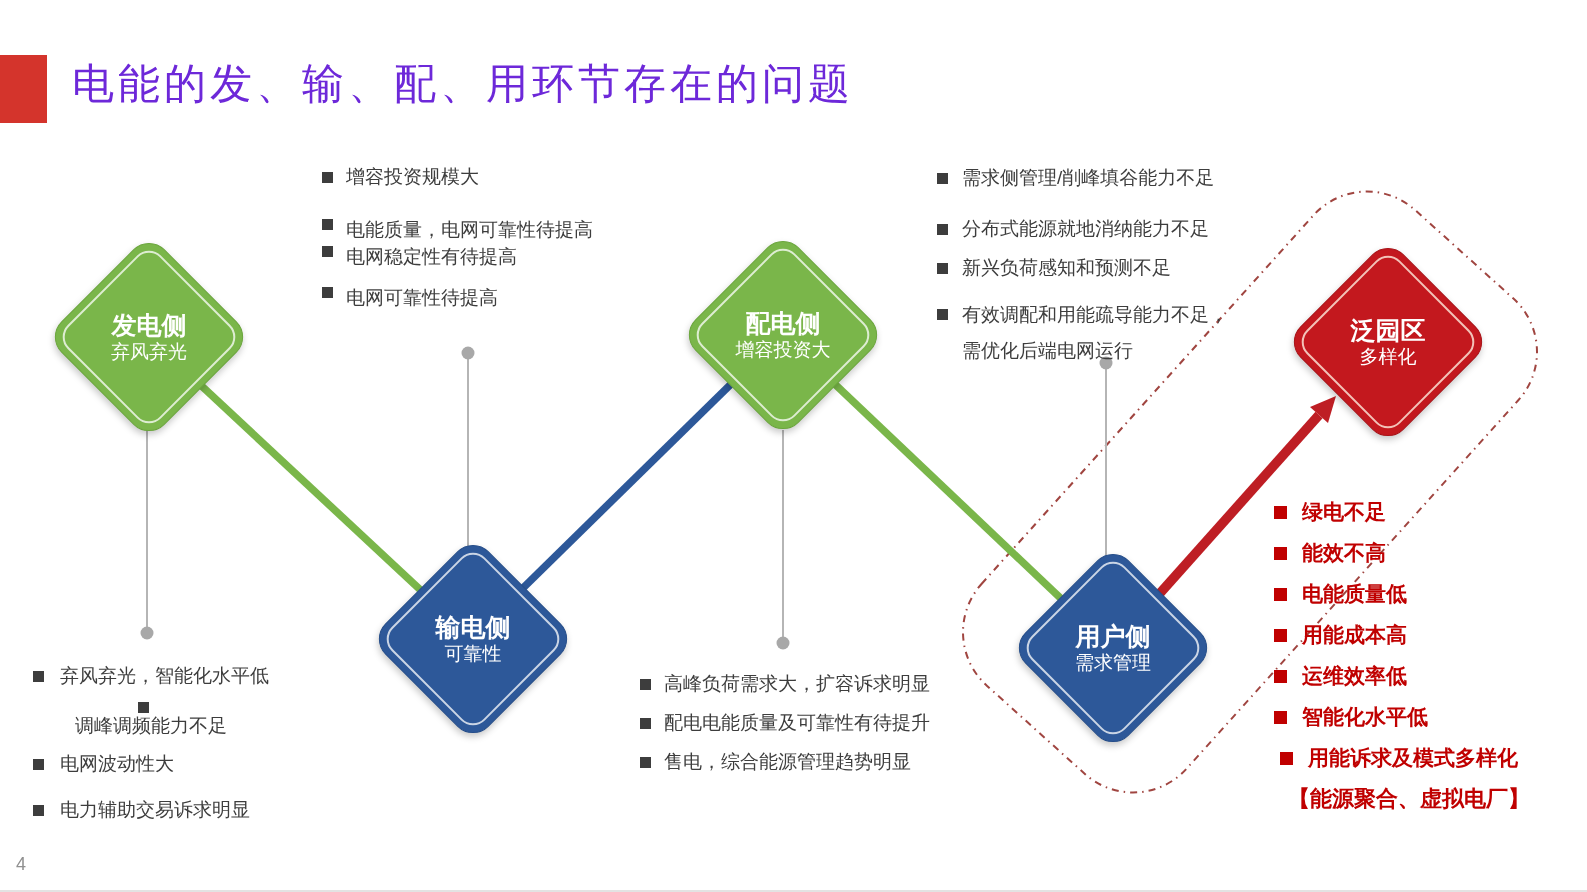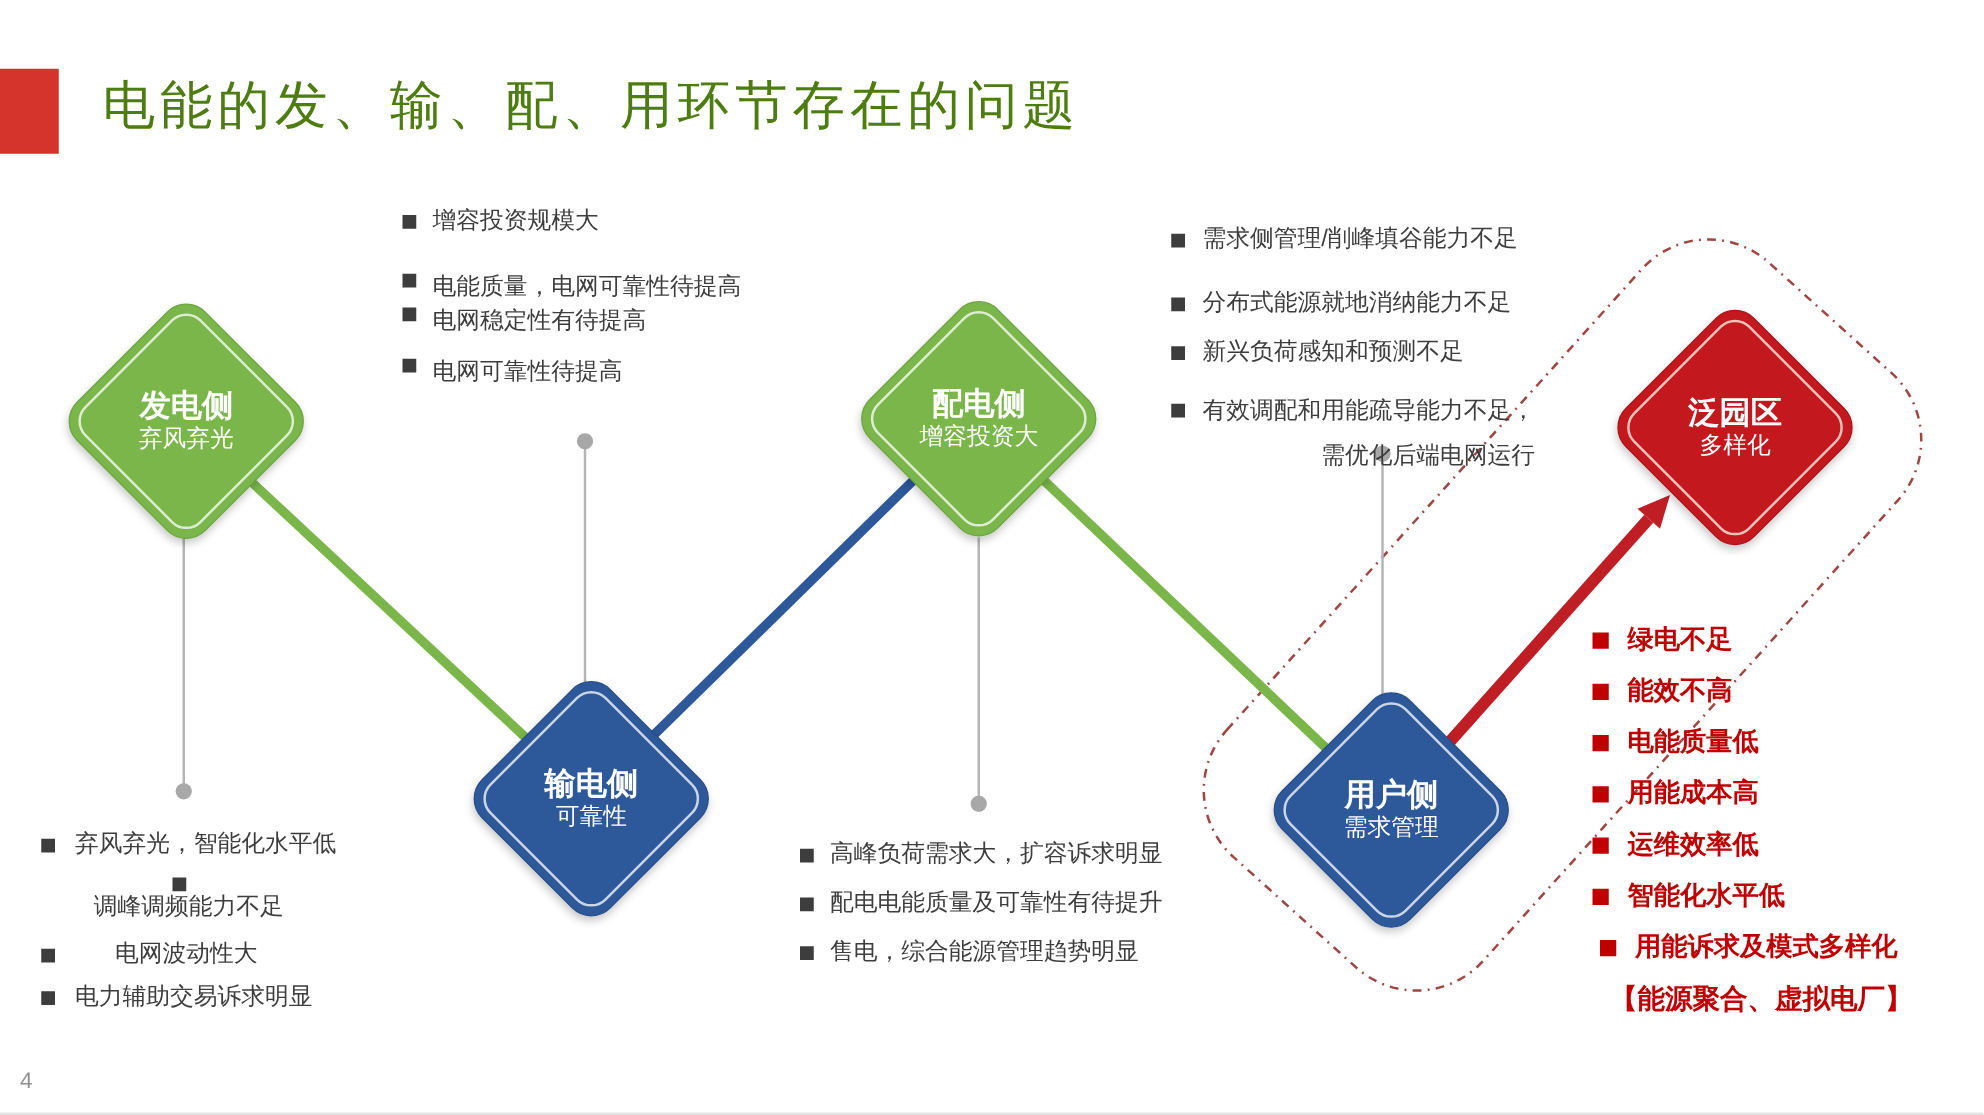--- a/index.html
+++ b/index.html
@@ -3,22 +3,22 @@
 <meta charset="utf-8">
 <style>
   html,body { margin:0; padding:0; background:#ffffff; }
   body { font-family:"Liberation Sans","DejaVu Sans",sans-serif; }
 
   .slide { position:relative; width:1587px; height:892px; background:#ffffff;
            overflow:hidden; border-bottom:2px solid #e3e3e3; box-sizing:border-box; }
 
   
   .accent-block { position:absolute; left:0; top:55px; width:47px; height:68px; background:#d4342c; }
-  .slide-title { position:absolute; left:82px; top:56px; margin:0; font-size:42px; font-weight:400;
-                 color:#4d7c0f; letter-spacing:4px; white-space:nowrap; }
+  .slide-title { position:absolute; left:72px; top:56px; margin:0; font-size:42px; font-weight:400;
+                 color:#6d28d9; letter-spacing:4px; white-space:nowrap; }
 
   
   .connector-svg { position:absolute; left:0; top:0; width:1587px; height:892px; }
 
   
   .diamond { position:absolute; width:144px; height:144px; border-radius:22px;
              transform:rotate(45deg); box-shadow:2px 3px 7px rgba(0,0,0,.22); }
   .diamond .inner { position:absolute; top:6px; left:6px; right:6px; bottom:6px;
                     border-radius:17px; border:2px solid rgba(255,255,255,.75); }
   .diamond .label { position:absolute; top:0; left:0; right:0; bottom:0; transform:rotate(-45deg);
@@ -46,32 +46,32 @@
   .li.raised .sq { margin-top:2px; }
   .li.two { align-items:flex-start;margin-top:16px; }
   .li.two .sq { margin-top:12px; }
   .li.two .txt { line-height:36px; }
 
   #list-transmission { left:322px; top:164px; }
   #list-transmission .li:nth-child(1) { margin-bottom:27px; }
   #list-transmission .li:nth-child(2) { margin-bottom:1px; }
   #list-transmission .li:nth-child(3) { margin-bottom:15px; }
 
-  #list-user { left:937px; top:179px;text-align:right; }
+  #list-user { left:937px; top:165px; }
   #list-user .li { }
   #list-user .li:nth-child(1) { margin-bottom:25px; }
   #list-user .li:nth-child(2) { margin-bottom:13px; }
   #list-user .li:nth-child(3) { margin-bottom:13px; }
   #list-user .li .sq { margin-right:14px; }
 
   #list-generation { left:33px; top:663px; }
   #list-generation .li .sq { margin-right:16px; }
   #list-generation .li:nth-child(1) { margin-bottom:13px; }
   #list-generation .li:nth-child(2) { margin-bottom:12px;flex-direction:column; }
-  #list-generation .li:nth-child(3) { margin-bottom:8px;gap:32px; }
+  #list-generation .li:nth-child(3) { margin-bottom:20px; }
 
   #list-distribution { left:640px; top:671px; }
   #list-distribution .li { margin-bottom:13px; }
 
   #list-park { left:1274px; top:498px; }
   #list-park .li { height:28px; margin-bottom:13px; }
   #list-park .li .sq { width:13px; height:13px; background:#c00000; margin-right:15px; }
   #list-park .li .txt { font-size:21px; font-weight:bold; color:#c00000; line-height:28px; }
   #list-park .li.indent { margin-left:6px; }
   .park-footer { margin-left:14px; margin-top:12px; font-size:22px; font-weight:bold;

